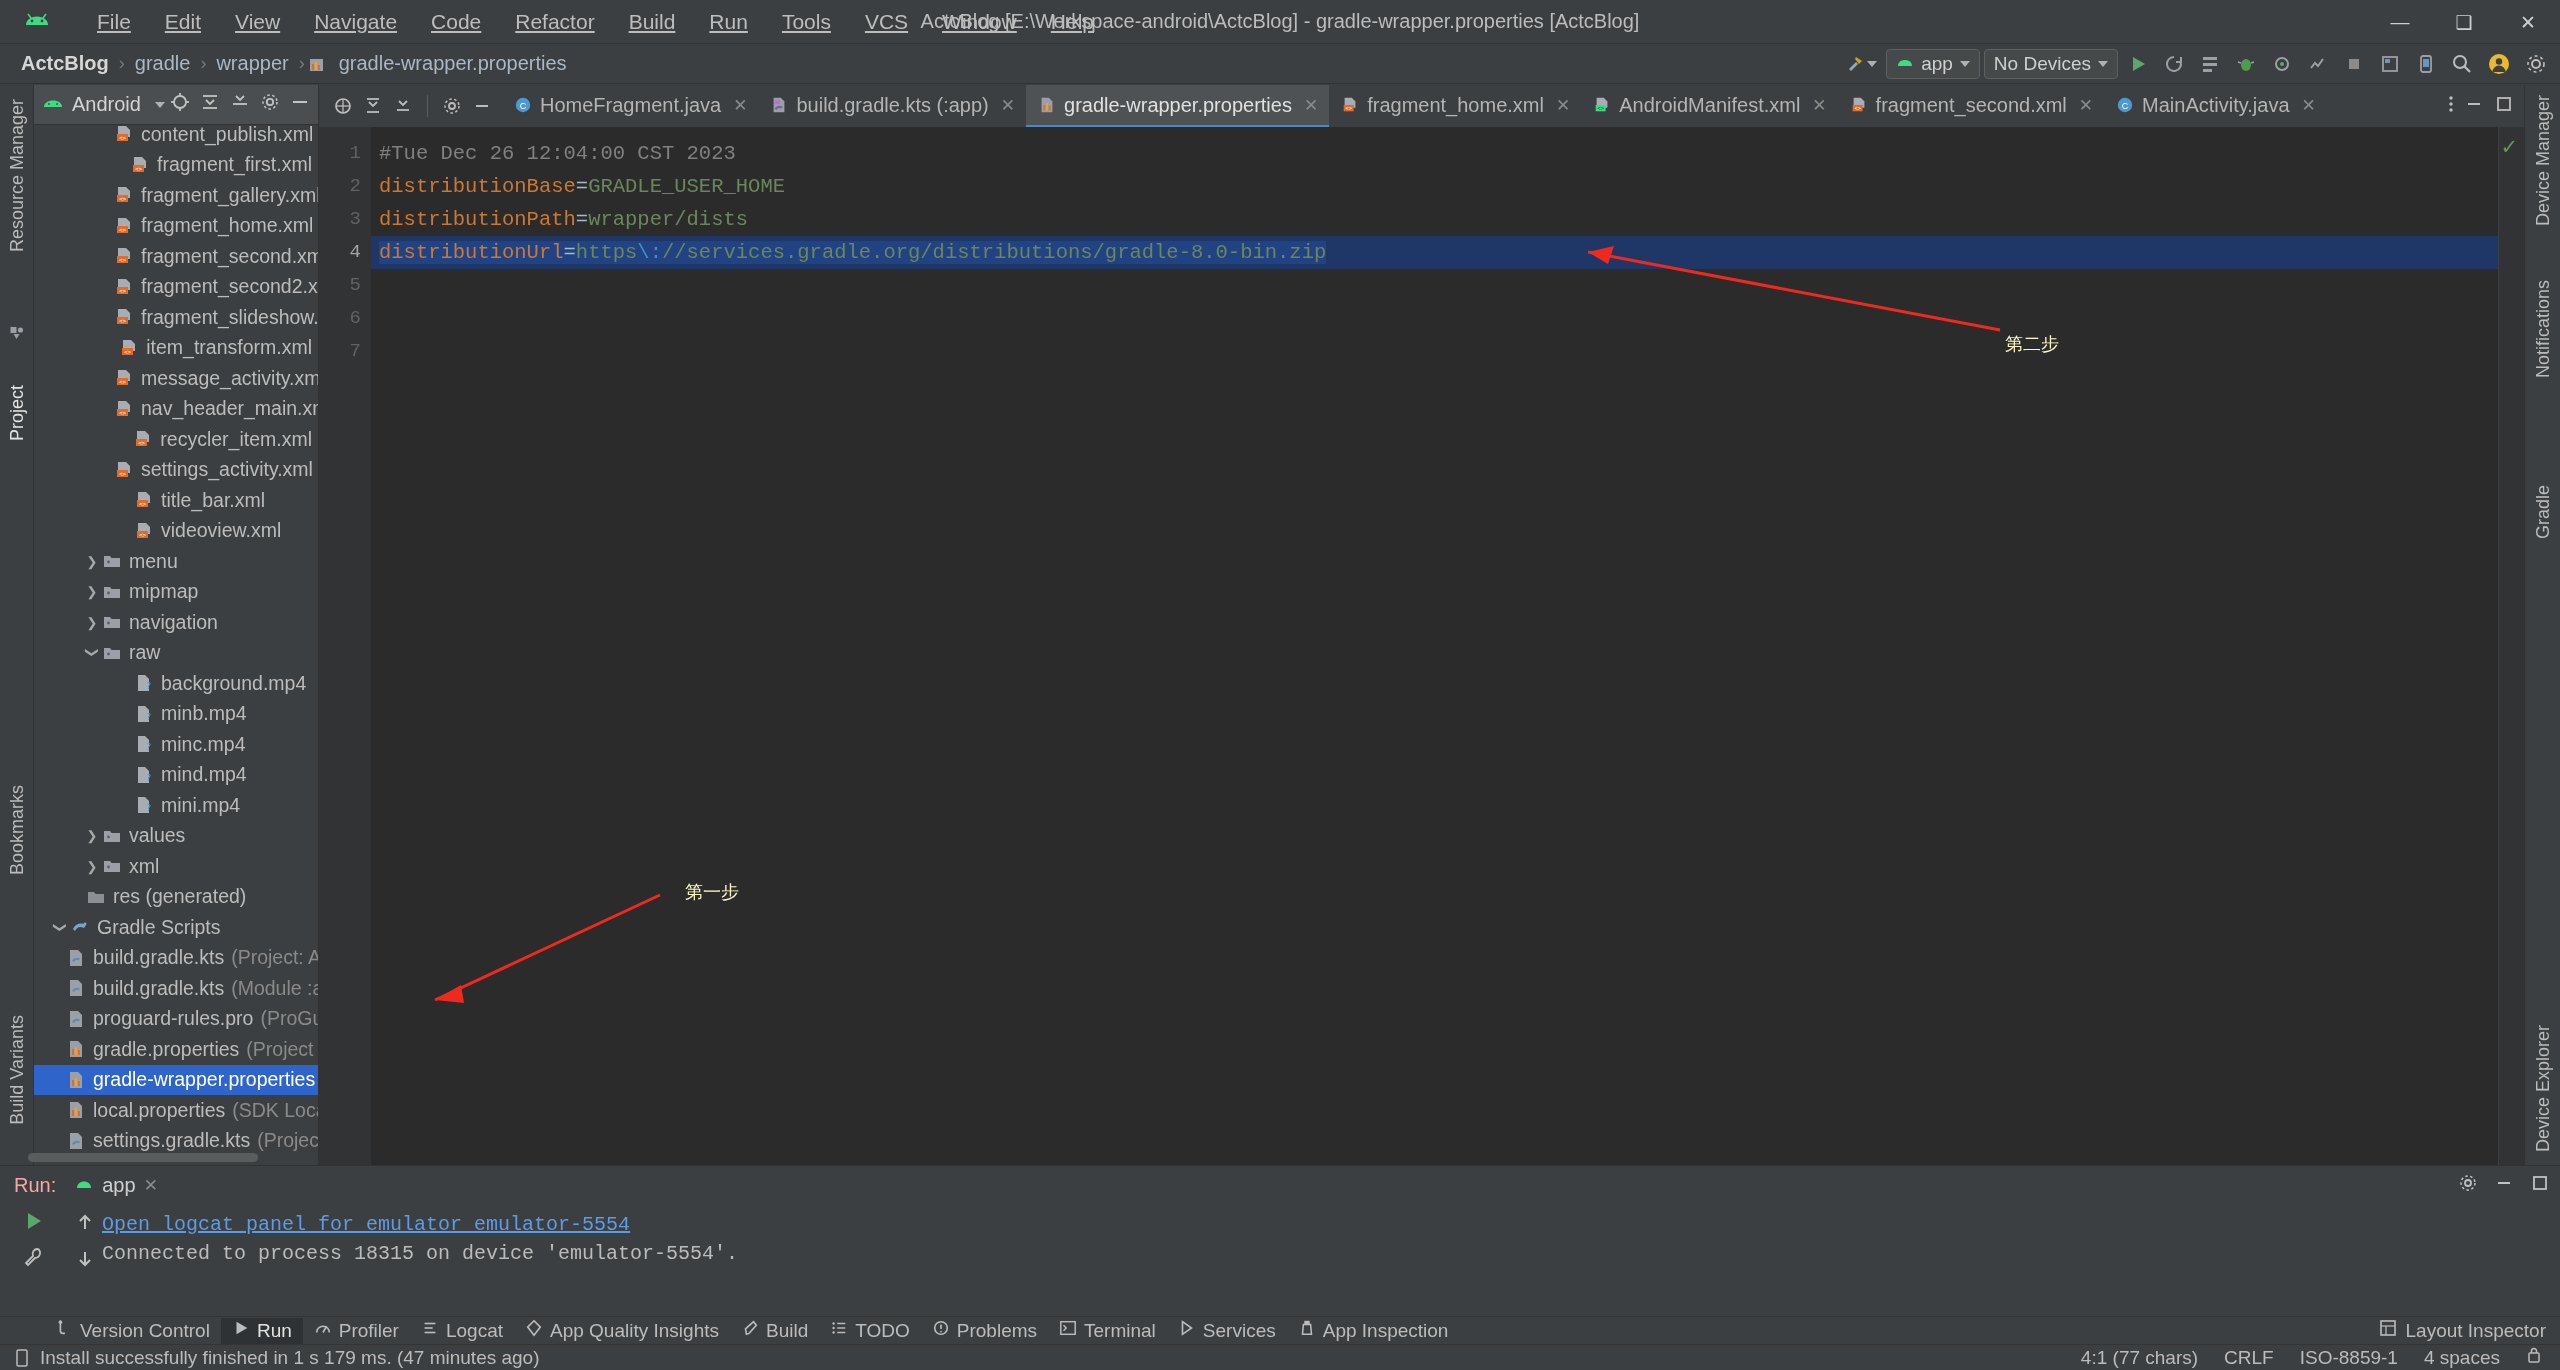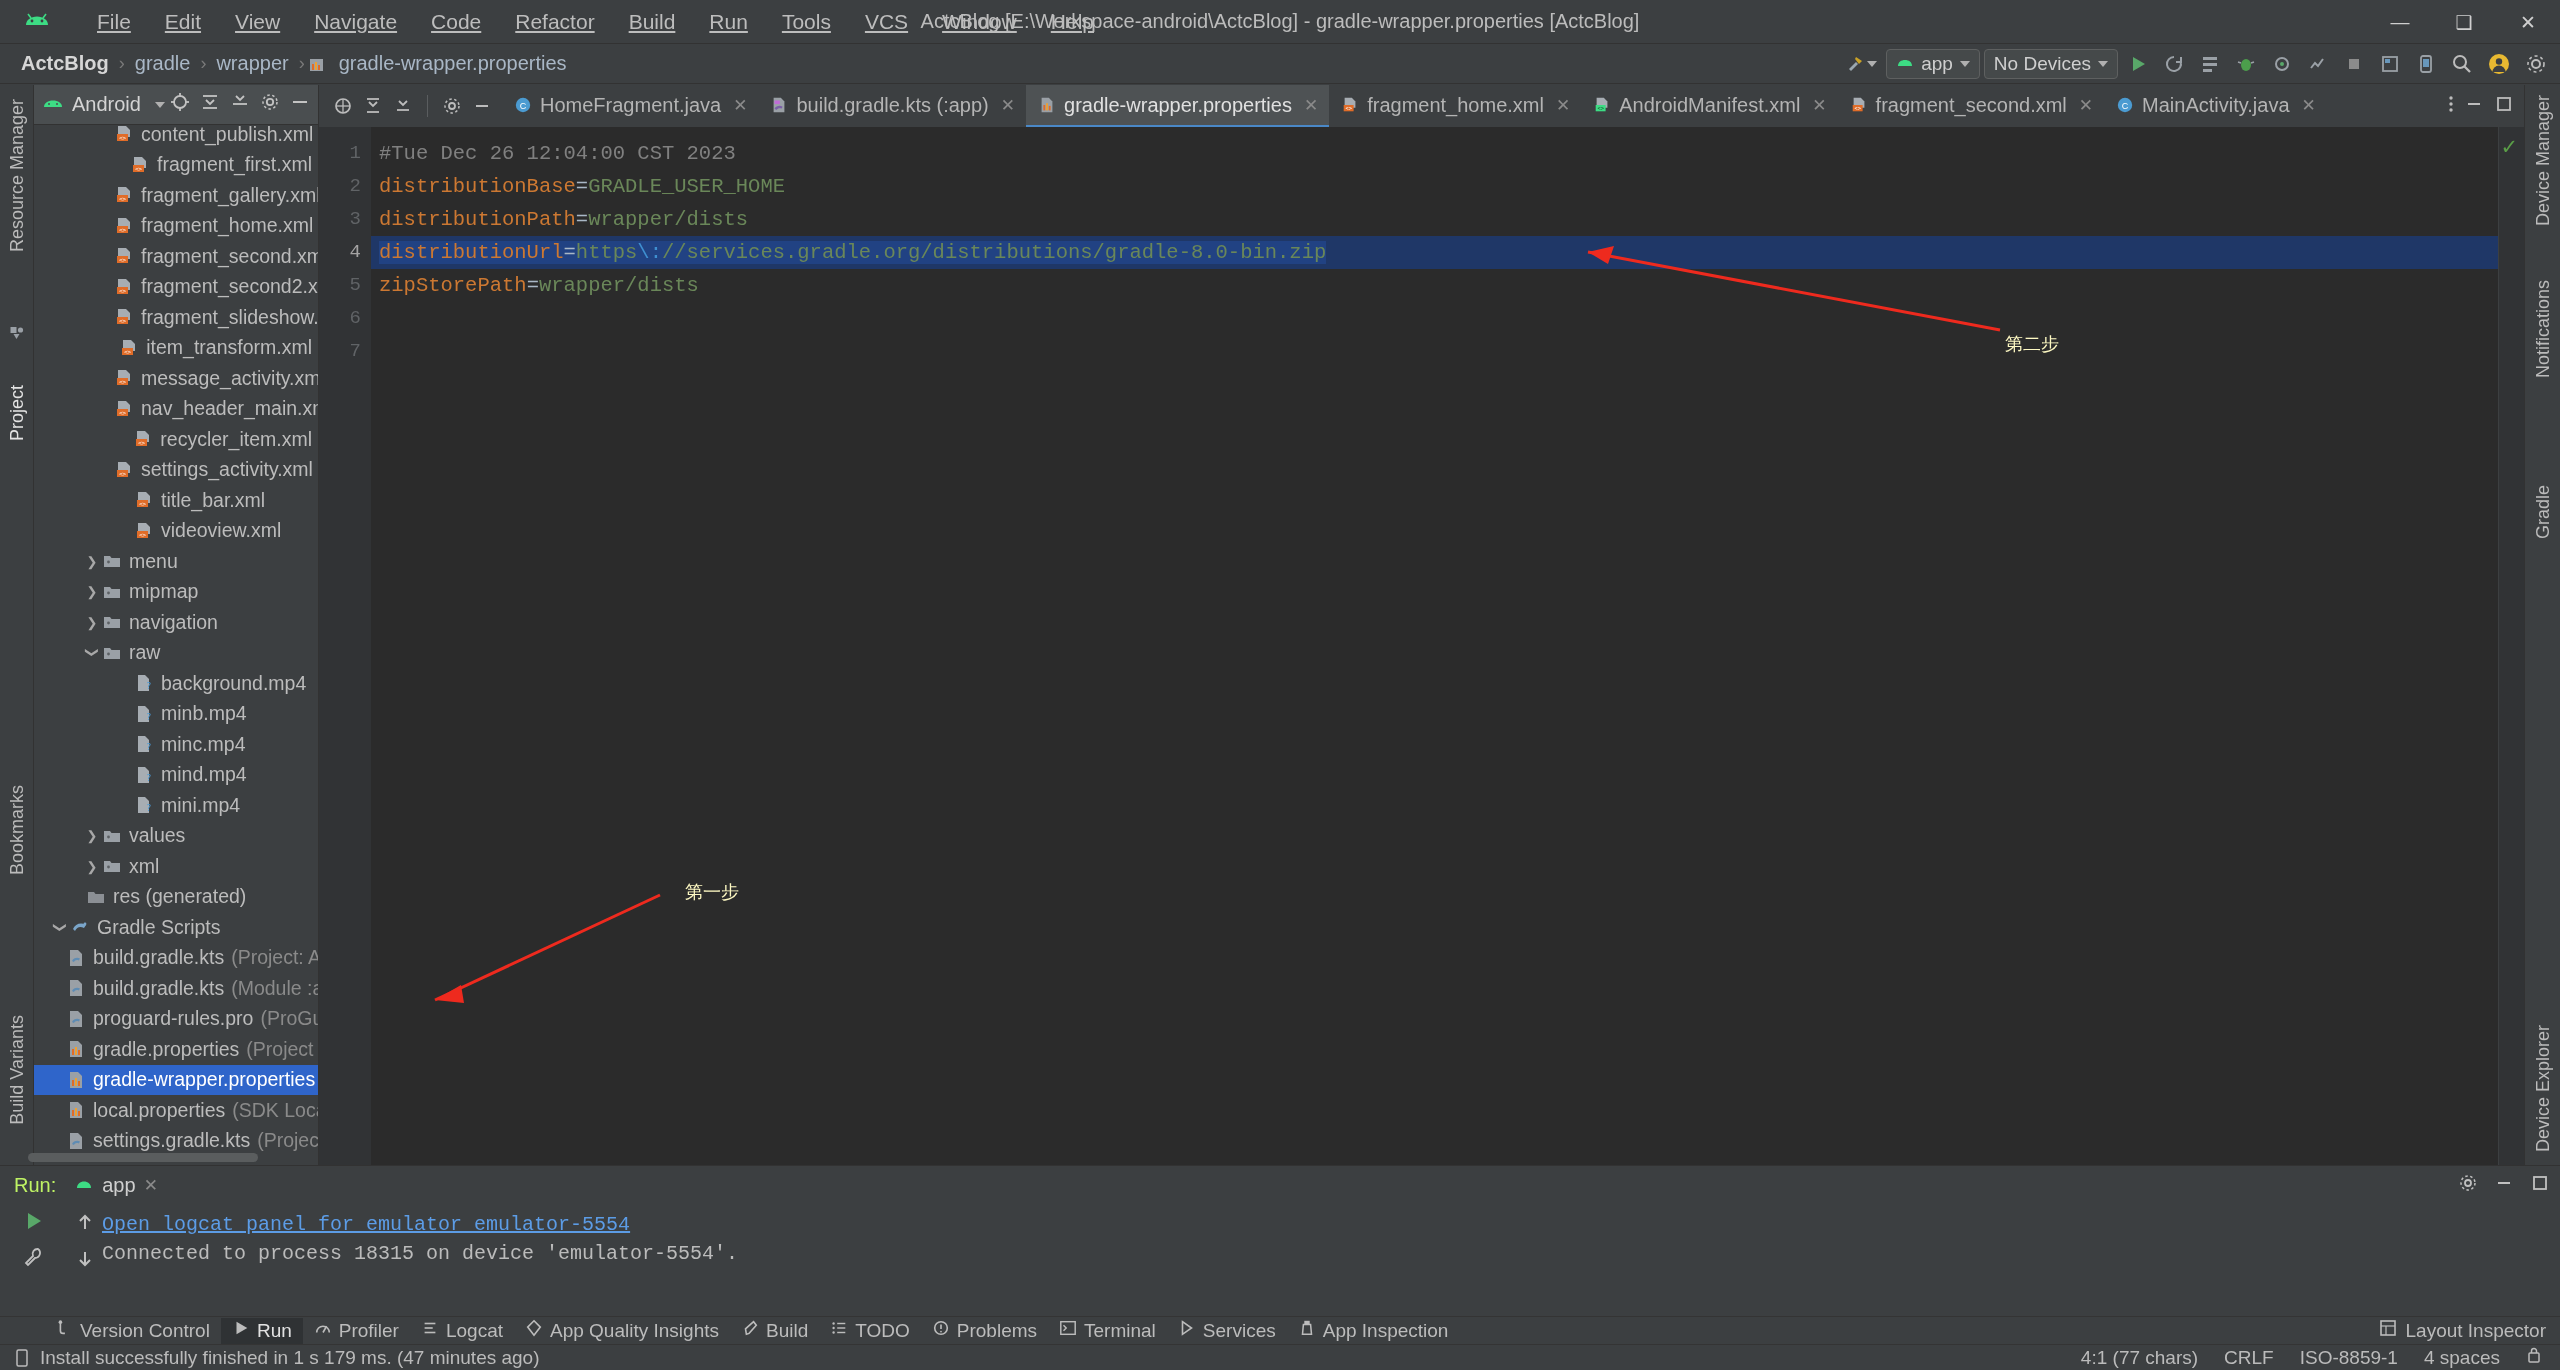--- a/index.html
+++ b/index.html
@@ -117,21 +117,21 @@
     width:26px; background:#313335; border-left:1px solid #3c3f41; position:relative; flex:none;
   }
   #check { position:absolute; top:8px; right:6px; color:#5a9e47; font-size:21px;}
 
   
   #right-strip { width:36px; background:#3c3f41; border-left:1px solid #323232; position:relative;}
 
   
   #run-panel { position:absolute; left:0; right:0; bottom:50px; height:155px; background:#3c3f41; border-top:1px solid #323232; display:flex; flex-direction:column;}
   #run-head { height:38px; display:flex; align-items:center; padding-left:14px; position:relative;}
-  #run-head .rt { font-size:20px; color:#bef264; margin-right:18px;text-align:center; }
+  #run-head .rt { font-size:20px; color:#fca5a5; margin-right:18px;text-align:center; }
   #run-tab { display:flex; align-items:center; gap:8px; font-size:20px; color:#cfcfcf;}
   #run-head-right { position:absolute; right:10px; display:flex; align-items:center; gap:16px; color:#c0c0c0;}
   #run-body { flex:1; display:flex; }
   #run-gutter { width:68px; display:flex; flex-direction:column; align-items:center; gap:10px; padding-top:6px; color:#c0c0c0;}
   #run-gutter .g2 { display:flex; flex-direction:column; gap:9px; align-items:center;}
   #run-console { flex:1; font-family:"Liberation Mono", monospace; font-size:20px; padding-top:6px; }
   #run-console .line { height:29px; line-height:29px; color:#bbbbbb;}
   #run-console .link { color:#5c9ce6; text-decoration:underline; }
   #toolbar-bottom {
     position:absolute; left:0; right:0; bottom:26px; height:28px; background:#3c3f41;
@@ -812,21 +812,20 @@
           <div class="cur">4</div>
           <div>5</div>
           <div>6</div>
           <div>7</div>
         </div>
       <div id="code">
           <div class="cl"><span class="k-comment">#Tue Dec 26 12:04:00 CST 2023</span></div>
           <div class="cl"><span class="k-key">distributionBase</span><span class="k-eq">=</span><span class="k-val">GRADLE_USER_HOME</span></div>
           <div class="cl"><span class="k-key">distributionPath</span><span class="k-eq">=</span><span class="k-val">wrapper/dists</span></div>
           <div class="cl hl"><span class="k-key sel-text">distributionUrl</span><span class="k-eq sel-text">=</span><span class="k-val sel-text">https</span><span class="k-esc sel-text">\:</span><span class="k-val sel-text">//services.gradle.org/distributions/gradle-8.0-bin.zip</span></div>
-          <div class="cl"><span class="k-key">zipStorePath</span><span class="k-eq">=</span><span class="k-val">wrapper/dists</span></div>
           <div class="cl"></div>
         </div>
       <div id="editor-right-rail">
         <span id="check">✓</span>
       </div>
     </div>
   </div>
 
   <div id="right-strip">
     <div class="vlabel ic" style="top:10px;">

